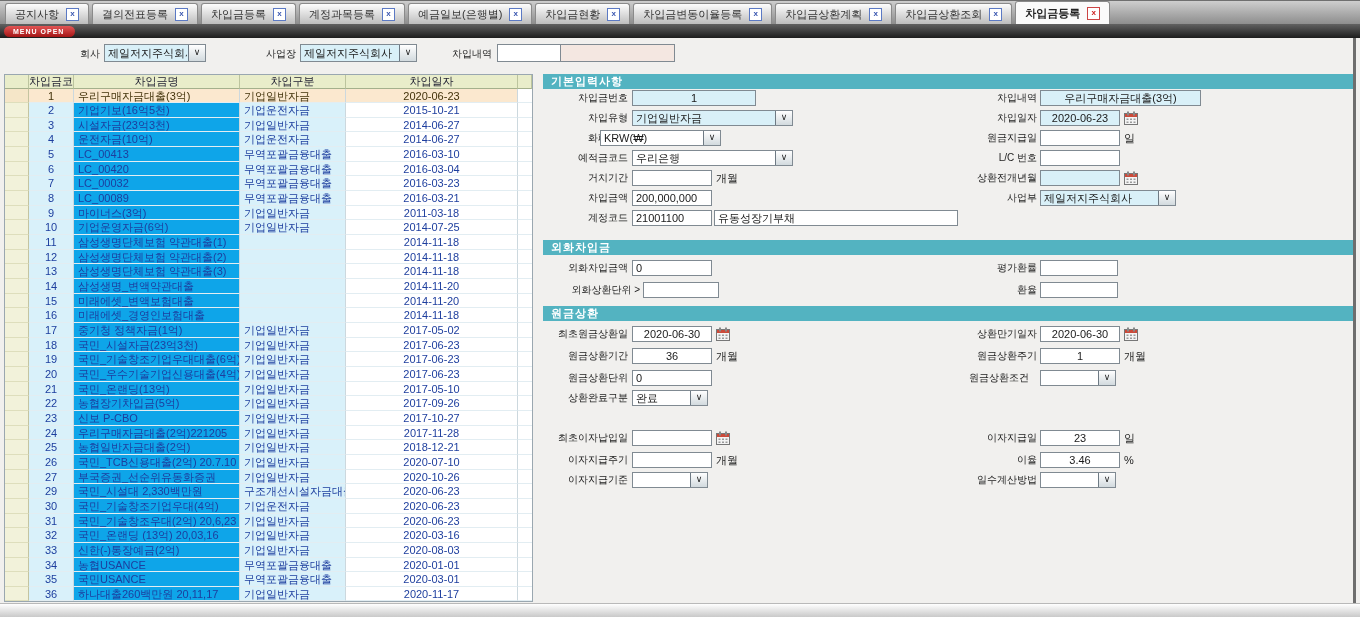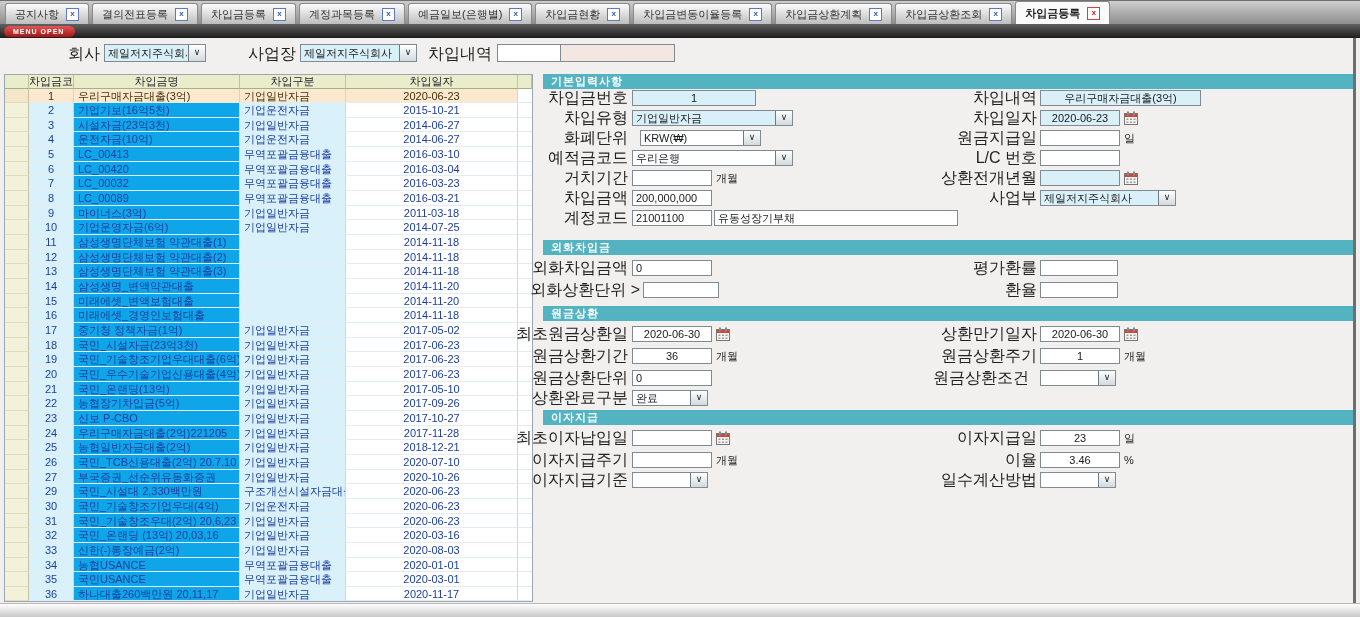--- a/index.html
+++ b/index.html
@@ -35,21 +35,21 @@
   .c1{width:45px;background:#d9f1fa;text-align:center;}
   .c2{width:166px;background:#0ea5e9;padding-left:4px;}
   .c3{width:106px;background:#d9f1fa;padding-left:4px;}
   .c4{width:172px;background:#fff;text-align:center;}
   .c5{flex:1;background:#fff;border-right:none;}
   .hdr .tc{background:#e9edca;color:#223;text-align:center;padding-left:0;
     border-right:1px solid #bcc49e;border-bottom:1px solid #a4b08c;line-height:13px;}
   .trow.selected .c1,.trow.selected .c2,.trow.selected .c3,.trow.selected .c4{background:#fbe8cf;color:#42320a;}
   .trow.selected .c0{background:#f5e6c8;}
   
-  .lbl{position:absolute;height:16px;line-height:16px;font-size:16px;color:#222;text-align:right;white-space:nowrap;}
+  .lbl{position:absolute;height:16px;line-height:16px;font-size:10px;color:#222;text-align:right;white-space:nowrap;}
   .fld{position:absolute;height:16px;box-sizing:border-box;border:1px solid #808a92;background:#fff;
     font-size:11px;line-height:14px;padding:0 3px;color:#1a1a1a;white-space:nowrap;overflow:hidden;}
   .blue{background:#d9f0f8;}
   .pink{background:#f4e7e1;}
   .center{text-align:center;}
   .right{}
   .sel{padding:0 18px 0 0;}
   .selval{display:block;padding:0 3px;overflow:hidden;white-space:nowrap;line-height:14px;}
   .arr{position:absolute;top:-1px;right:-1px;width:18px;height:16px;box-sizing:border-box;border:1px solid #6e7a84;
     background:linear-gradient(#ffffff,#d2dade);font-size:9px;line-height:13px;text-align:center;color:#222;}
@@ -425,21 +425,21 @@
   <div class="lbl" style="left:440px;top:90px;width:188px">차입금번호</div>
   <div class="fld blue center" style="left:632px;top:90px;width:124px">1</div>
 
   <div class="lbl" style="left:440px;top:110px;width:188px">차입유형</div>
   <div class="fld sel blue" style="left:632px;top:110px;width:161px">
     <span class="selval">기업일반자금</span>
     <span class="arr">∨</span>
   </div>
 
   <div class="lbl" style="left:440px;top:130px;width:188px">화폐단위</div>
-  <div class="fld sel" style="left:640px;top:130px;width:121px">
+  <div class="fld sel" style="left:600px;top:130px;width:121px">
     <span class="selval">KRW(₩)</span>
     <span class="arr">∨</span>
   </div>
 
   <div class="lbl" style="left:440px;top:150px;width:188px">예적금코드</div>
   <div class="fld sel" style="left:632px;top:150px;width:161px">
     <span class="selval">우리은행</span>
     <span class="arr">∨</span>
   </div>
 
@@ -565,21 +565,20 @@
     <span class="selval"></span>
     <span class="arr">∨</span>
   </div>
 
   <div class="lbl" style="left:440px;top:390px;width:188px">상환완료구분</div>
   <div class="fld sel" style="left:632px;top:390px;width:76px">
     <span class="selval">완료</span>
     <span class="arr">∨</span>
   </div>
 
-  <div class="shead" style="top:410px">이자지급</div>
 
   <div class="lbl" style="left:440px;top:430px;width:188px">최초이자납입일</div>
   <div class="fld" style="left:632px;top:430px;width:80px"></div>
   <span class="cal" style="left:716px;top:431px"><svg width="15" height="15" viewBox="0 0 15 15">
         <rect x="0.5" y="2.5" width="13" height="11" fill="#f4f4f4" stroke="#777"></rect>
         <rect x="1" y="3" width="12" height="3" fill="#cc4a3a"></rect>
         <rect x="3" y="0.5" width="2" height="4" fill="#888"></rect>
         <rect x="9" y="0.5" width="2" height="4" fill="#888"></rect>
         <g fill="#9a9a9a">
           <rect x="2.5" y="7.5" width="2" height="1.5"></rect>

